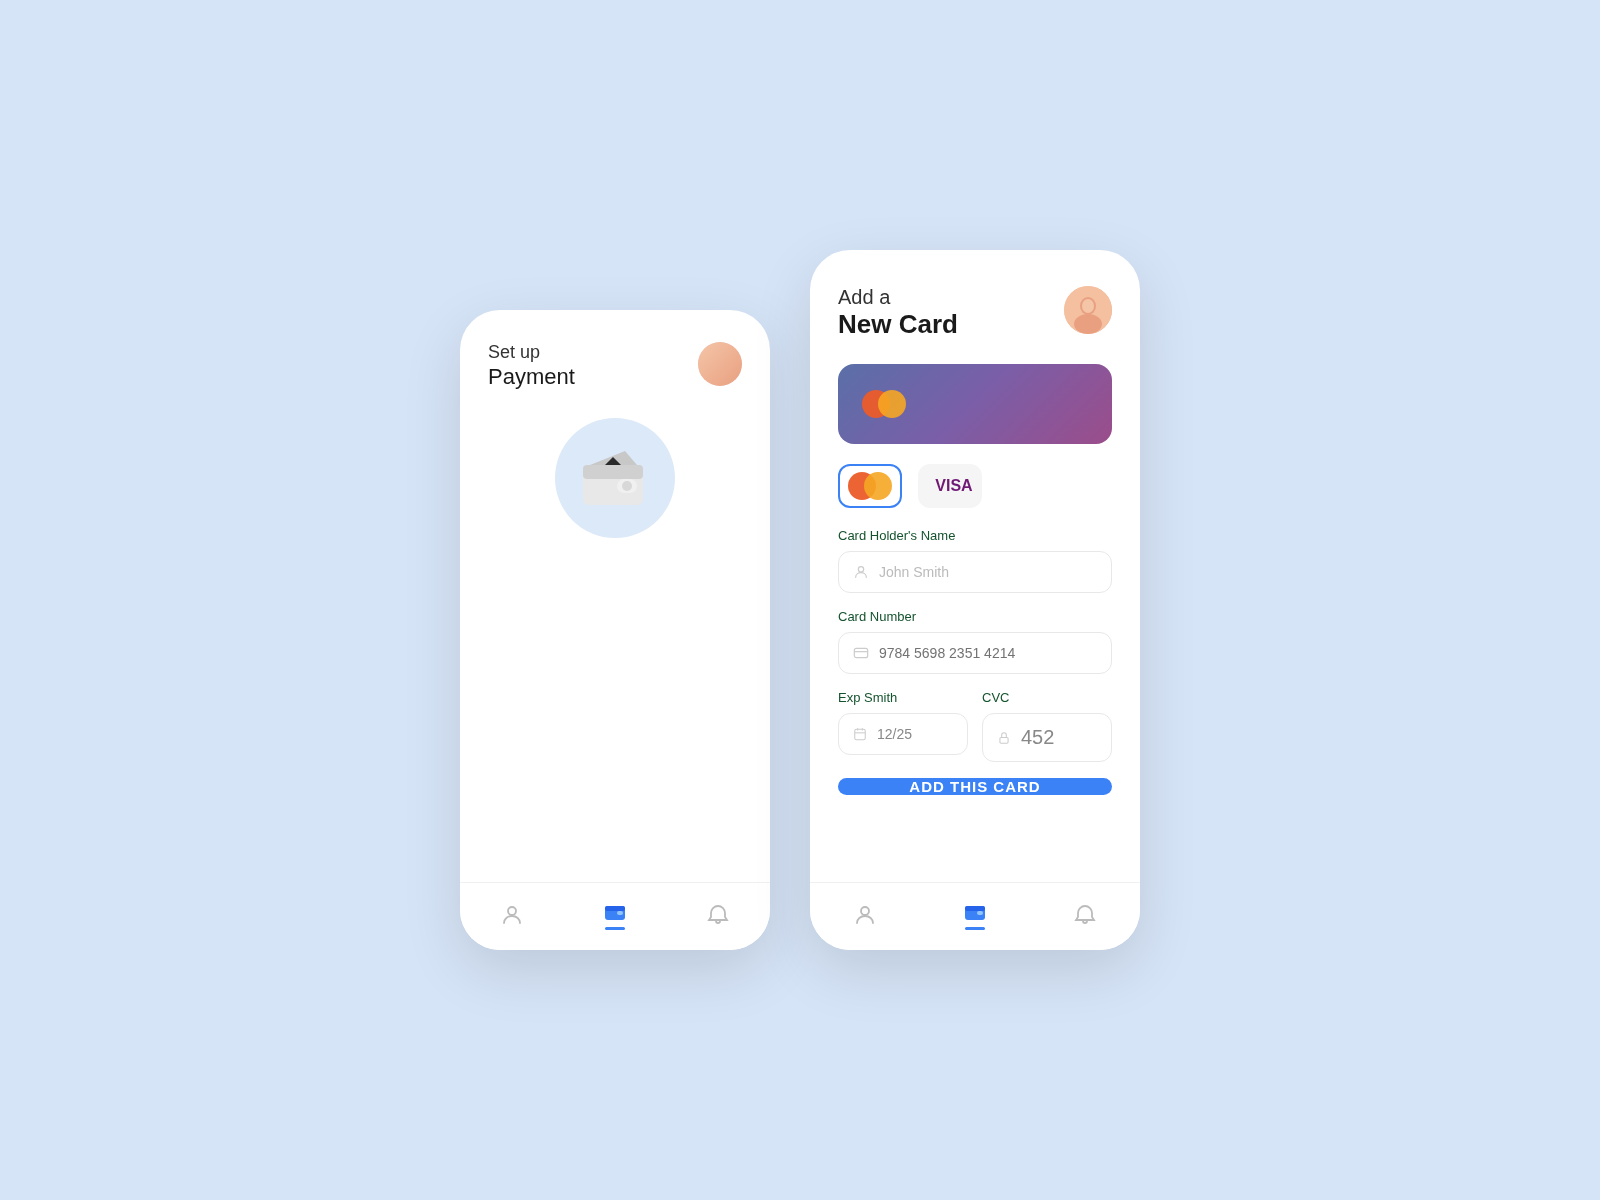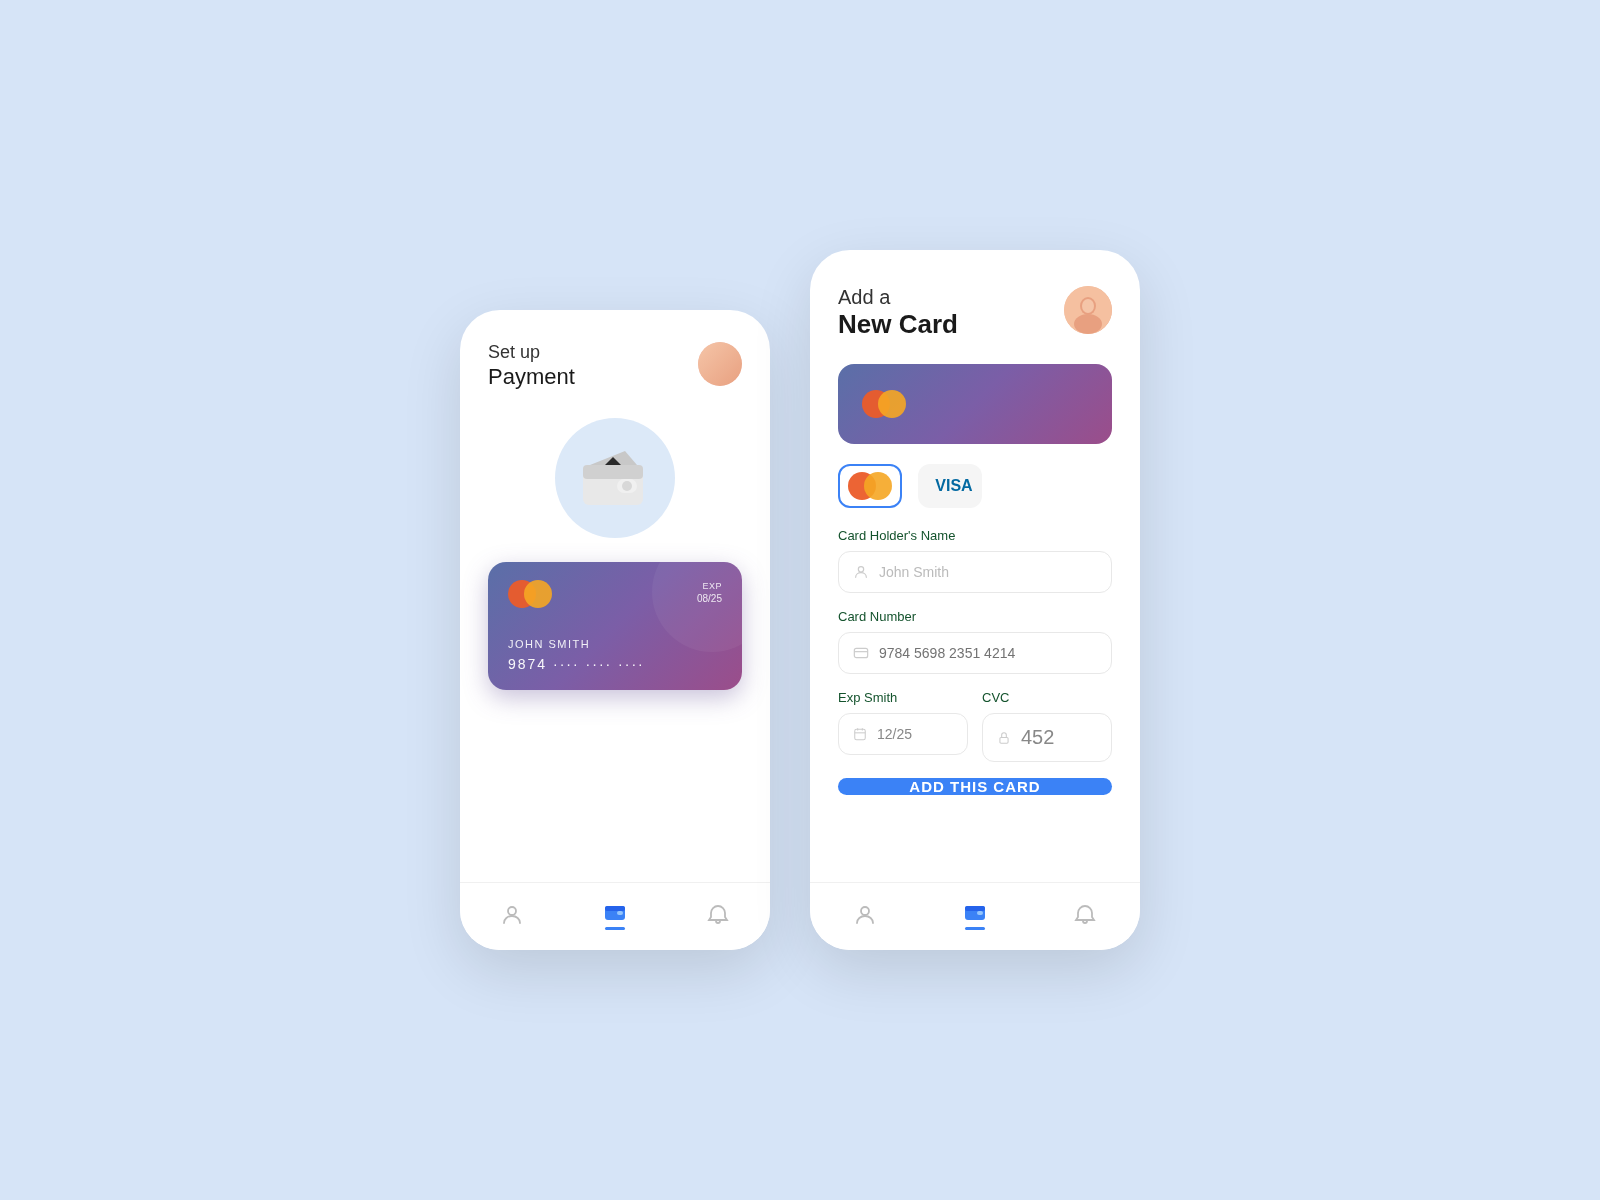--- a/index.html
+++ b/index.html
@@ -292,21 +292,21 @@
     }
 
     .card-type-btn.inactive {
       background: #f5f5f5;
       border: 2px solid transparent;
     }
 
     .visa-text {
       font-size: 16px;
       font-weight: 700;
-      color: #0369a1;
+      color: #701a75;
       margin-left: 8px;
     }
 
     
     .form-group {
       margin-bottom: 16px;
     }
 
     .form-label {
       font-size: 13px;
@@ -393,34 +393,20 @@
           <path d="M15 22 L50 8 L62 22 Z" fill="#c8c8c8"></path>
 
           <path d="M38 14 L46 22 L30 22 Z" fill="#2a2a2a"></path>
 
           <rect x="42" y="36" width="20" height="14" rx="7" fill="#f0f0f0"></rect>
           <circle cx="52" cy="43" r="5" fill="#d8d8d8"></circle>
         </svg>
       </div>
     </div>
 
-    <div class="credit-card">
-      <div class="card-top">
-        <div class="mastercard-logo">
-          <div class="mc-circle-left"></div>
-          <div class="mc-circle-right"></div>
-        </div>
-        <div class="card-exp">
-          <span class="card-exp-label">EXP</span>
-          <span>08/25</span>
-        </div>
-      </div>
-      <div class="card-name">JOHN SMITH</div>
-      <div class="card-number">9874 ····  ····  ····</div>
-    </div>
 
 
     <div class="bottom-nav">
       <div class="nav-icon">
         <svg viewBox="0 0 24 24" fill="none">
           <circle cx="12" cy="8" r="4" stroke="#bbb" stroke-width="1.8" fill="none"></circle>
           <path d="M4 20c0-4 3.6-7 8-7s8 3 8 7" stroke="#bbb" stroke-width="1.8" fill="none" stroke-linecap="round"></path>
         </svg>
       </div>
       <div class="nav-icon">

